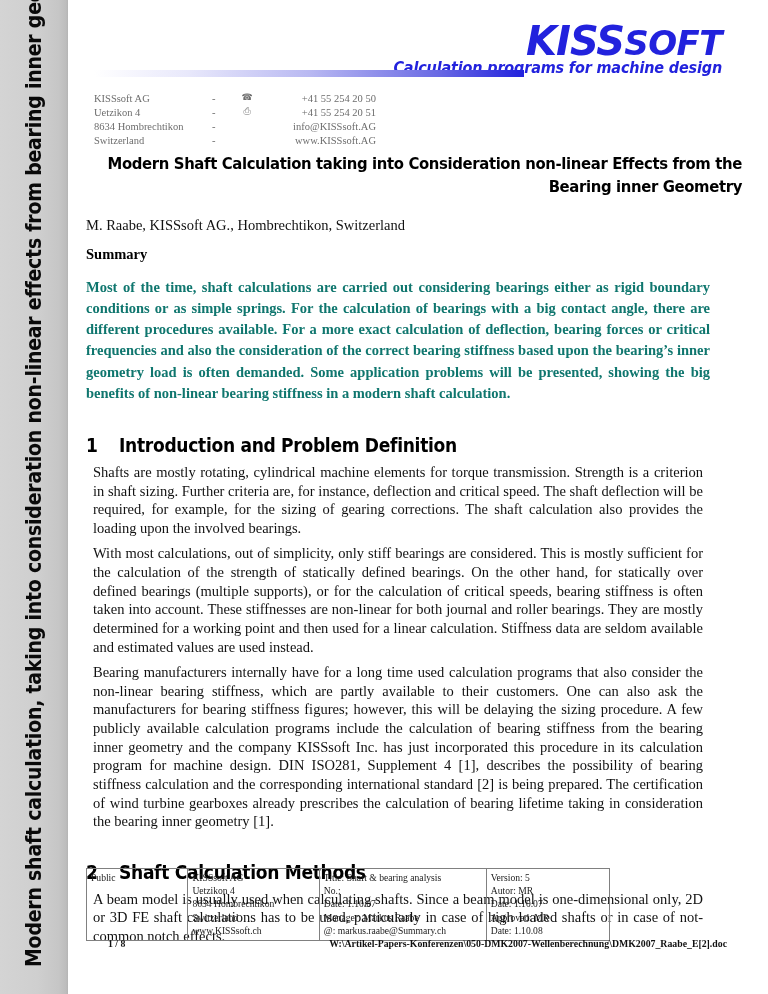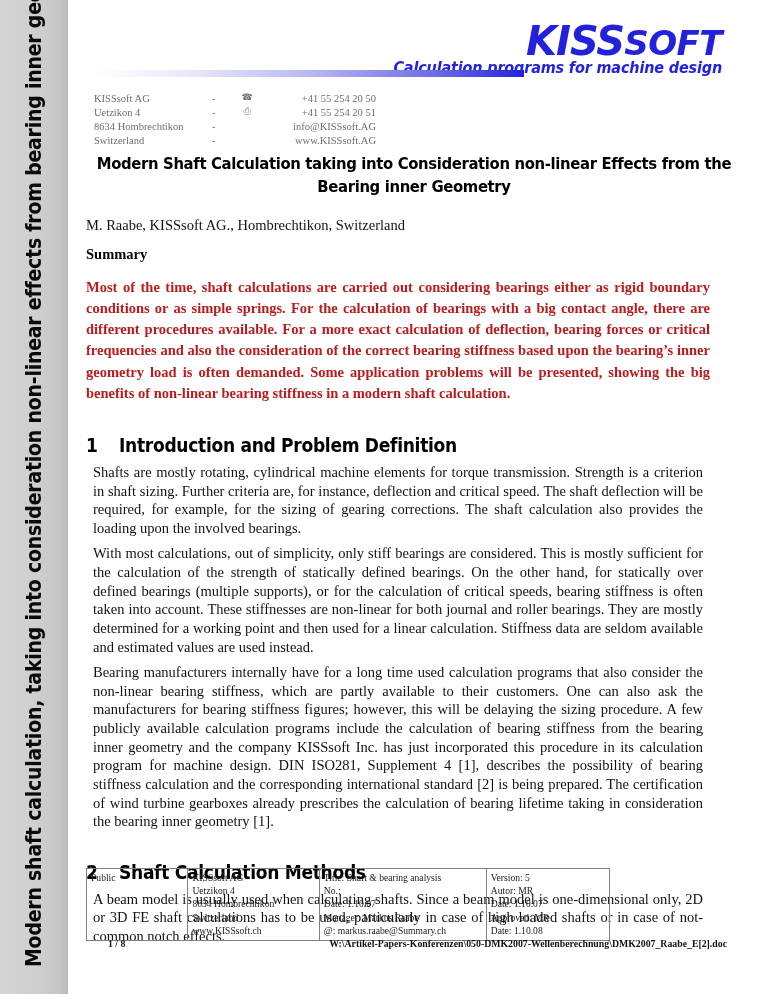--- a/index.html
+++ b/index.html
@@ -107,21 +107,21 @@
   .c-name   { width: 118px; }
   .c-dash   { width: 26px; text-align: left; }
   .c-icon   { width: 18px; text-align: center; font-size: 9px; }
   .c-val-wide { text-align: right; width: 120px; }
 
   
   #doc-title {
     position: absolute;
     left: 18px; top: 152px;
     width: 656px;
-    text-align: center;
+    text-align: right;
     font-family: "DejaVu Sans", sans-serif;
     font-weight: 700;
     font-stretch: condensed;
     font-size: 16.5px;
     line-height: 1.42;
     color: #000;
     letter-spacing: -0.35px;
   }
 
   
@@ -146,21 +146,21 @@
     font-size: 14.5px;
     color: #000;
   }
   p.summary-text {
     margin: 0;
     font-family: "Liberation Serif", serif;
     font-weight: 700;
     font-size: 14.5px;
     line-height: 1.46;
     text-align: justify;
-    color: #b91c1c;
+    color: #0f766e;
   }
   h1.section-heading {
     margin: 30px 0 6px 0;
     font-family: "DejaVu Sans", sans-serif;
     font-weight: 700;
     font-stretch: condensed;
     font-size: 19px;
     color: #000;
     letter-spacing: -0.3px;
     display: flex;

